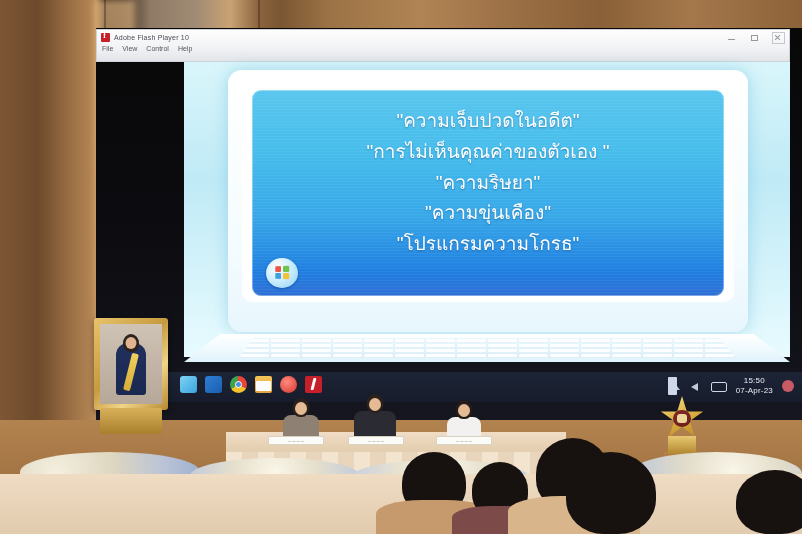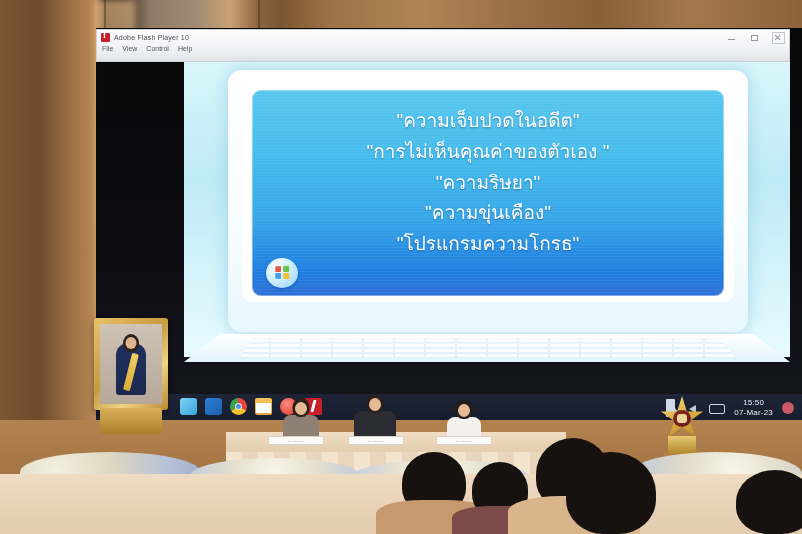--- a/index.html
+++ b/index.html
@@ -79,21 +79,21 @@
     background:linear-gradient(180deg,#ffffff 0%,#f0fafe 55%,#dff2fb 100%);
     clip-path:polygon(6% 0,94% 0,100% 100%,0 100%);}
   .kb{position:absolute;left:9%;top:4px;width:82%;height:20px;
     background:linear-gradient(180deg,#eaf6fc,#dceef8);
     clip-path:polygon(3% 0,97% 0,100% 100%,0 100%);
     display:grid;grid-template-rows:repeat(4,1fr);gap:1.5px;padding:1px;box-sizing:border-box;}
   .kbrow{display:grid;grid-template-columns:repeat(16,1fr);gap:1.5px;}
   .kbrow i{display:block;background:#ffffff;border-radius:1px;opacity:.9;}
 
   
-  .taskbar{position:absolute;left:96px;top:394px;width:706px;height:30px;
+  .taskbar{position:absolute;left:96px;top:372px;width:706px;height:30px;
     background:linear-gradient(180deg,#1d2436 0%,#161c2b 100%);}
   .tb-icons{position:absolute;left:84px;top:4px;display:flex;align-items:center;gap:8px;}
   .tbi{width:17px;height:17px;border-radius:3px;position:relative;}
   .tb-start{background:linear-gradient(135deg,#7fd4f5,#3aa3de);}
   .tb-blue{background:linear-gradient(135deg,#2d7fd6,#1b5fae);}
   .tb-chrome{border-radius:50%;background:conic-gradient(#e9453b 0 33%,#f7c12c 33% 66%,#3fa34d 66% 100%);}
   .tb-chrome:after{content:"";position:absolute;left:5px;top:5px;width:7px;height:7px;border-radius:50%;
     background:#4a8fe0;border:1px solid #fff;box-sizing:border-box;}
   .tb-folder{background:linear-gradient(180deg,#f6c45a,#e2a43c);border-radius:2px;}
   .tb-folder:after{content:"";position:absolute;left:1px;top:5px;right:1px;bottom:2px;background:#fdfdfd;border-radius:1px;}
@@ -309,21 +309,21 @@
       <span class="tbi tb-folder"></span>
       <span class="tbi tb-red"></span>
       <span class="tbi tb-flash"></span>
     </div>
     <div class="tray">
       <span class="tray-ic ic-wifi"></span>
       <span class="tray-ic ic-vol"></span>
       <span class="ic-batt"></span>
       <span class="clock">
         <span>15:50</span><br>
-        <span>07-Mar-23</span>
+        <span>07-Apr-23</span>
       </span>
       <span class="tray-dot"></span>
     </div>
   </div>
 
   <div class="stage-floorwall"></div>
 
   <div class="portrait-frame">
     <div class="portrait-inner">
       <div class="p-person"></div>

